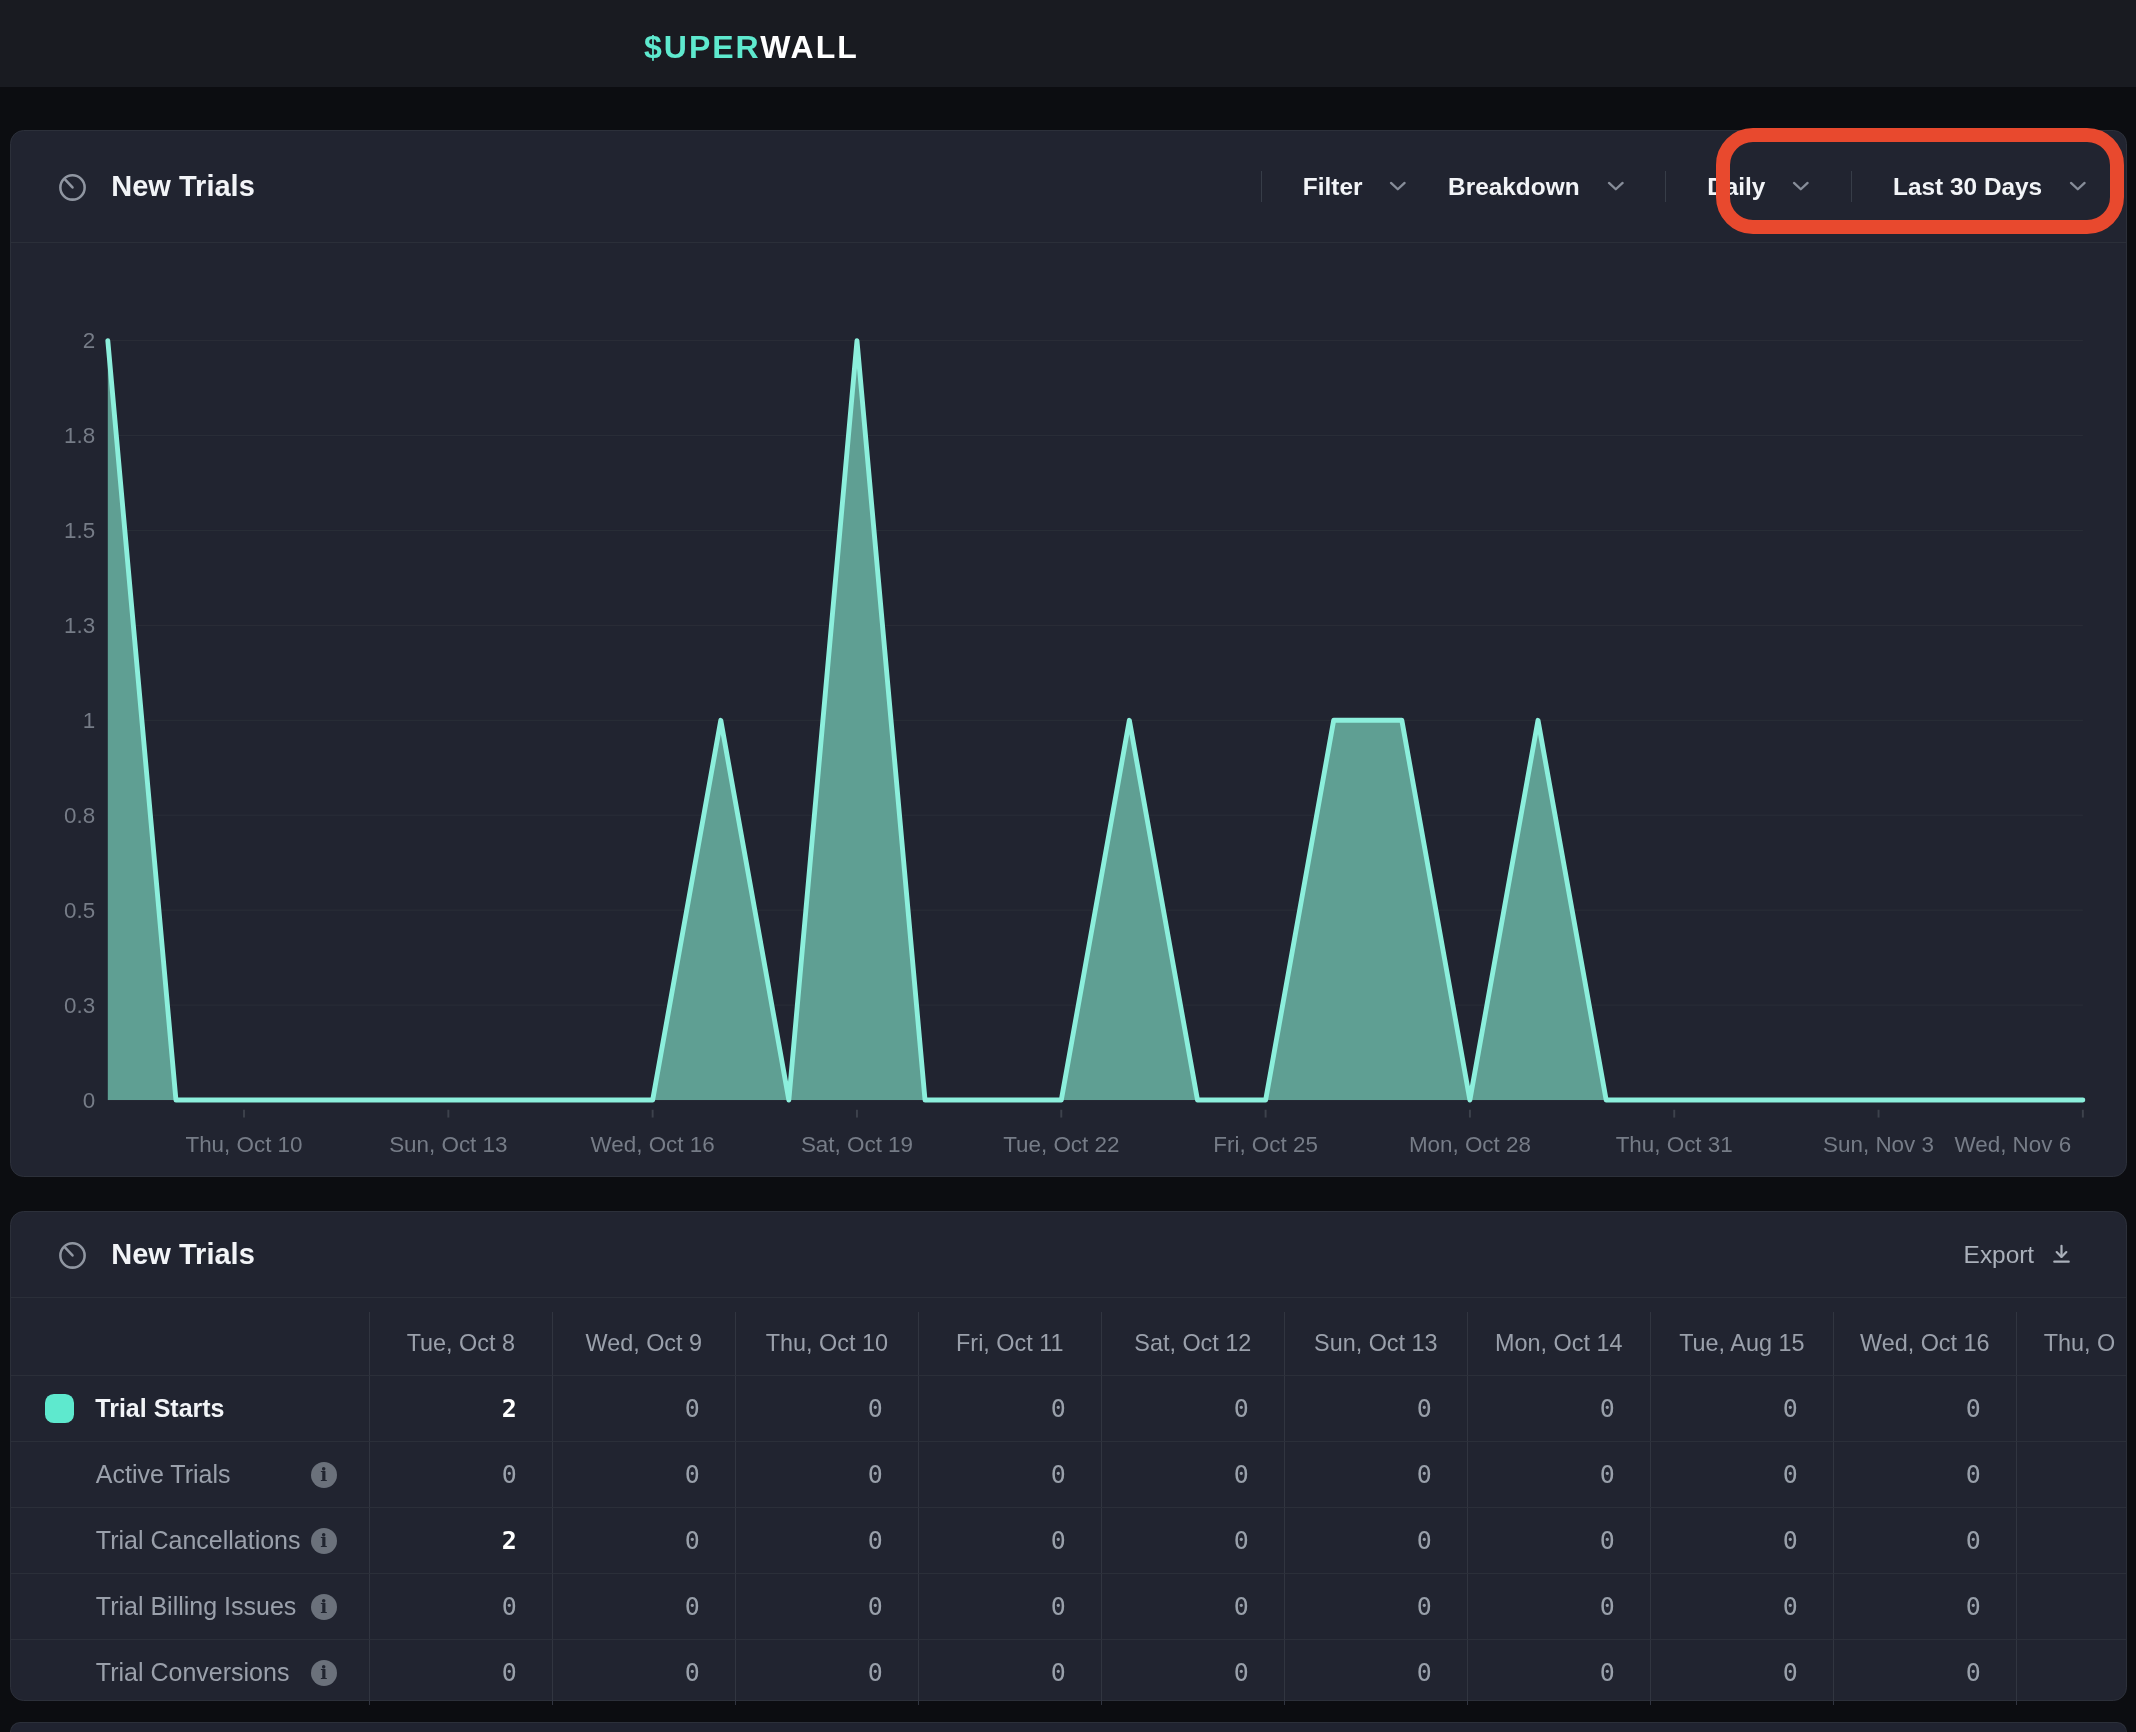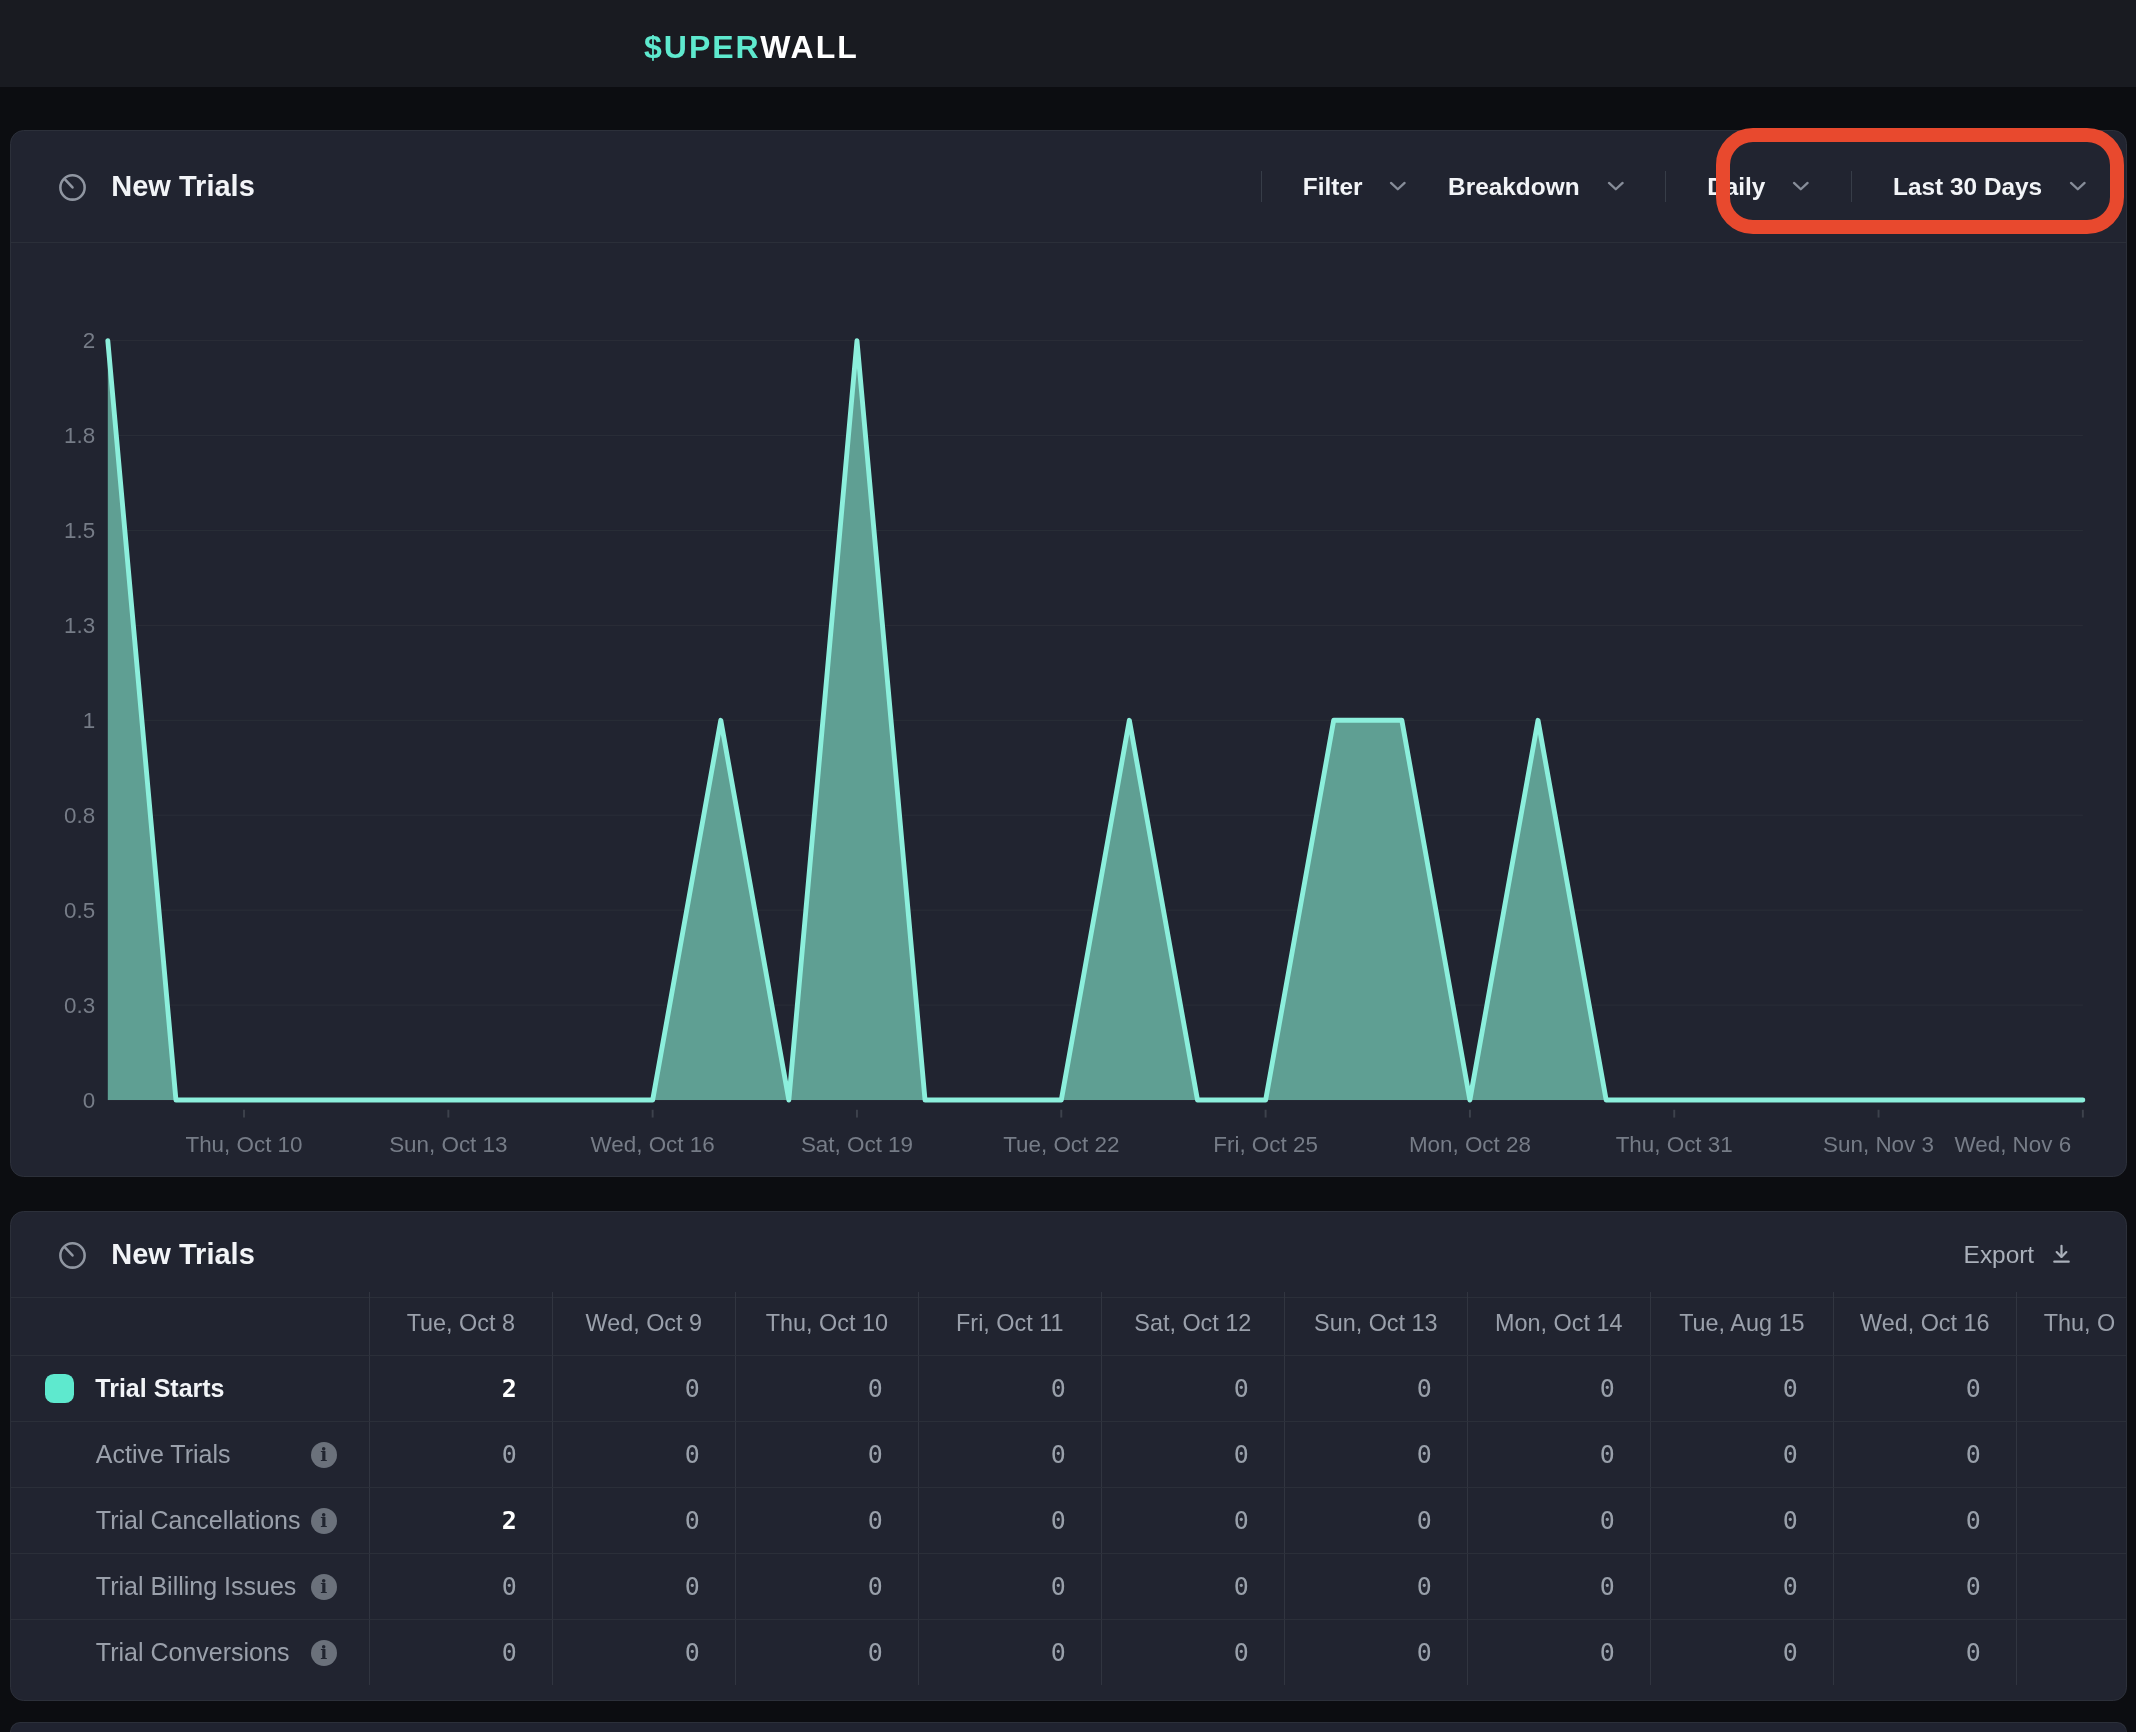--- a/index.html
+++ b/index.html
@@ -42,21 +42,21 @@
 
   
   .annotation { position:absolute; left:1716px; top:128px; width:408px; height:106px;
                 border:14.6px solid #e8492e; border-radius:37px; z-index:60; pointer-events:none; }
 
   
   .export-btn { margin-left:auto; display:flex; align-items:center; gap:13.7px;
                 color:#aab0ba; font-size:24.4px; font-weight:500; cursor:pointer; }
 
   
-  .grid { position:absolute; left:0; top:80px; width:2115px; display:grid;
+  .grid { position:absolute; left:0; top:100px; width:2115px; display:grid;
           grid-template-columns:359px repeat(9, 183px) 1fr;
           grid-template-rows:63px repeat(5, 66px); }
   .cell { display:flex; align-items:center; border-right:1px solid #313540; overflow:hidden; }
   .cell.last { border-right:none; }
   .cell.h { justify-content:center; color:#9aa0ab; font-size:23.4px; font-weight:500; white-space:nowrap; }
   .cell.h.partial { justify-content:flex-start; padding-left:27px; }
   .cell.rt { border-top:1px solid #2b2f39; }
   .cell.val { justify-content:flex-end; padding-right:35px;
               font-family:"DejaVu Sans Mono", monospace; font-size:25px; color:#99a0aa; }
   .cell.val.hot { color:#ffffff; font-weight:700; }

